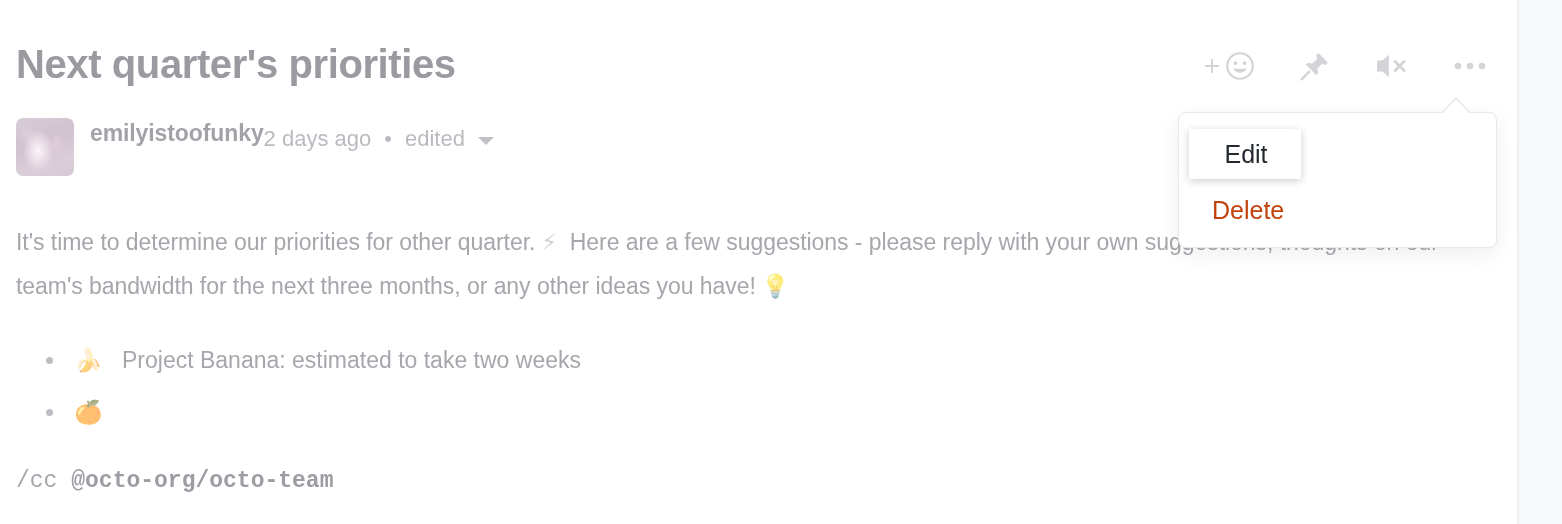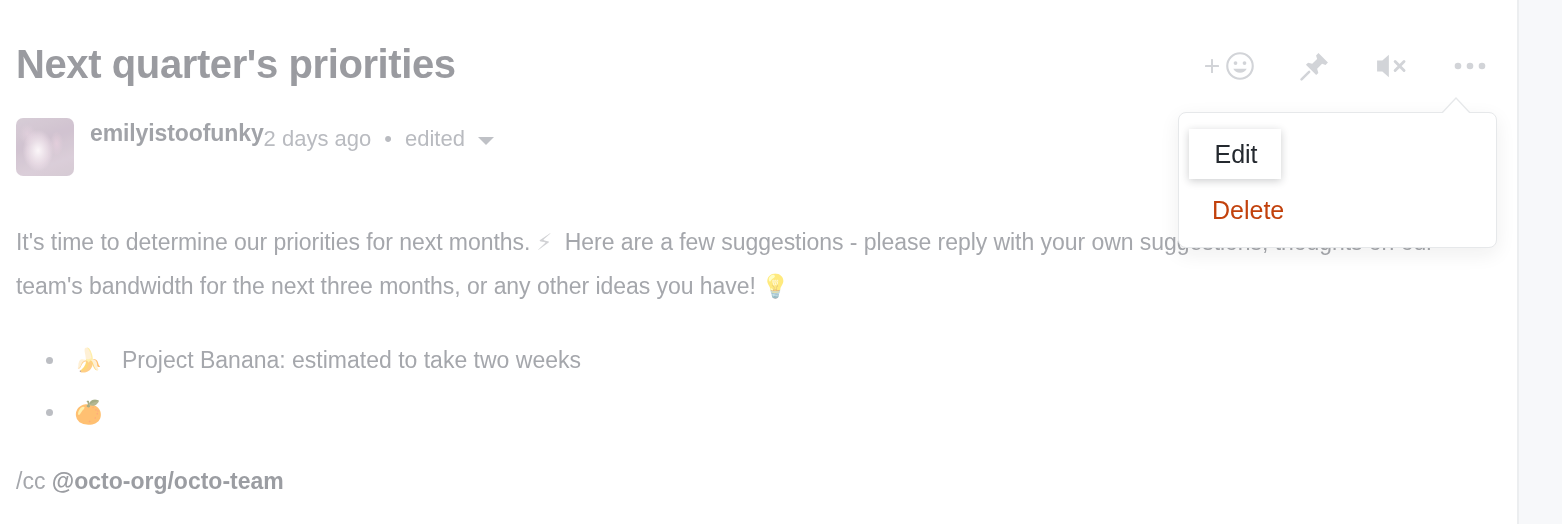--- a/index.html
+++ b/index.html
@@ -183,20 +183,21 @@
   }
   .li-text { margin-left: 48px; }
 
   .cc-line {
     position: absolute;
     left: 16px;
     top: 468px;
     font-size: 23px;
     color: #a5a7ac;
     white-space: nowrap;
+    font-family: Liberation Mono, monospace;
   }
   .cc-mention { font-weight: bold; color: #9b9da2; }
 
   
   .popup {
     position: absolute;
     left: 1178px;
     top: 112px;
     width: 319px;
     height: 136px;
@@ -227,21 +228,21 @@
     position: absolute;
     font-size: 25px;
     line-height: 1;
     white-space: nowrap;
     cursor: pointer;
     user-select: none;
   }
   .menu-edit {
     left: 10px;
     top: 16px;
-    width: 92px;
+    width: 112px;
     height: 50px;
     background: #ffffff;
     box-shadow: 0 2px 8px rgba(27,31,35,0.22);
     color: #24292f;
     display: flex;
     align-items: center;
     justify-content: center;
     padding-left: 2px;
   }
   .menu-delete {
@@ -318,21 +319,21 @@
         <span class="author-sub">
           <span>2 days ago</span>
           <span style="padding:0 9px">•</span>
           <span>edited</span>
           <span class="caret-down"></span>
         </span>
       </div>
     </div>
 
     <div class="body-copy">
-      <span>It's time to determine our priorities for next months.</span><span class="emoji emoji-sep">⚡</span> <span>Here are a few suggestions - please reply with your own suggestions, thoughts on our team's bandwidth for the next three months, or any other ideas you have!</span><span class="emoji emoji-sep">💡</span>
+      <span>It's time to determine our priorities for other quarter.</span><span class="emoji emoji-sep">⚡</span> <span>Here are a few suggestions - please reply with your own suggestions, thoughts on our team's bandwidth for the next three months, or any other ideas you have!</span><span class="emoji emoji-sep">💡</span>
     </div>
 
     <ul class="bullet-list">
       <li>
         <span class="li-emoji">🍌</span>
         <span class="li-text">Project Banana: estimated to take two weeks</span>
       </li>
       <li>
         <span class="li-emoji">🍊</span>
       </li>

